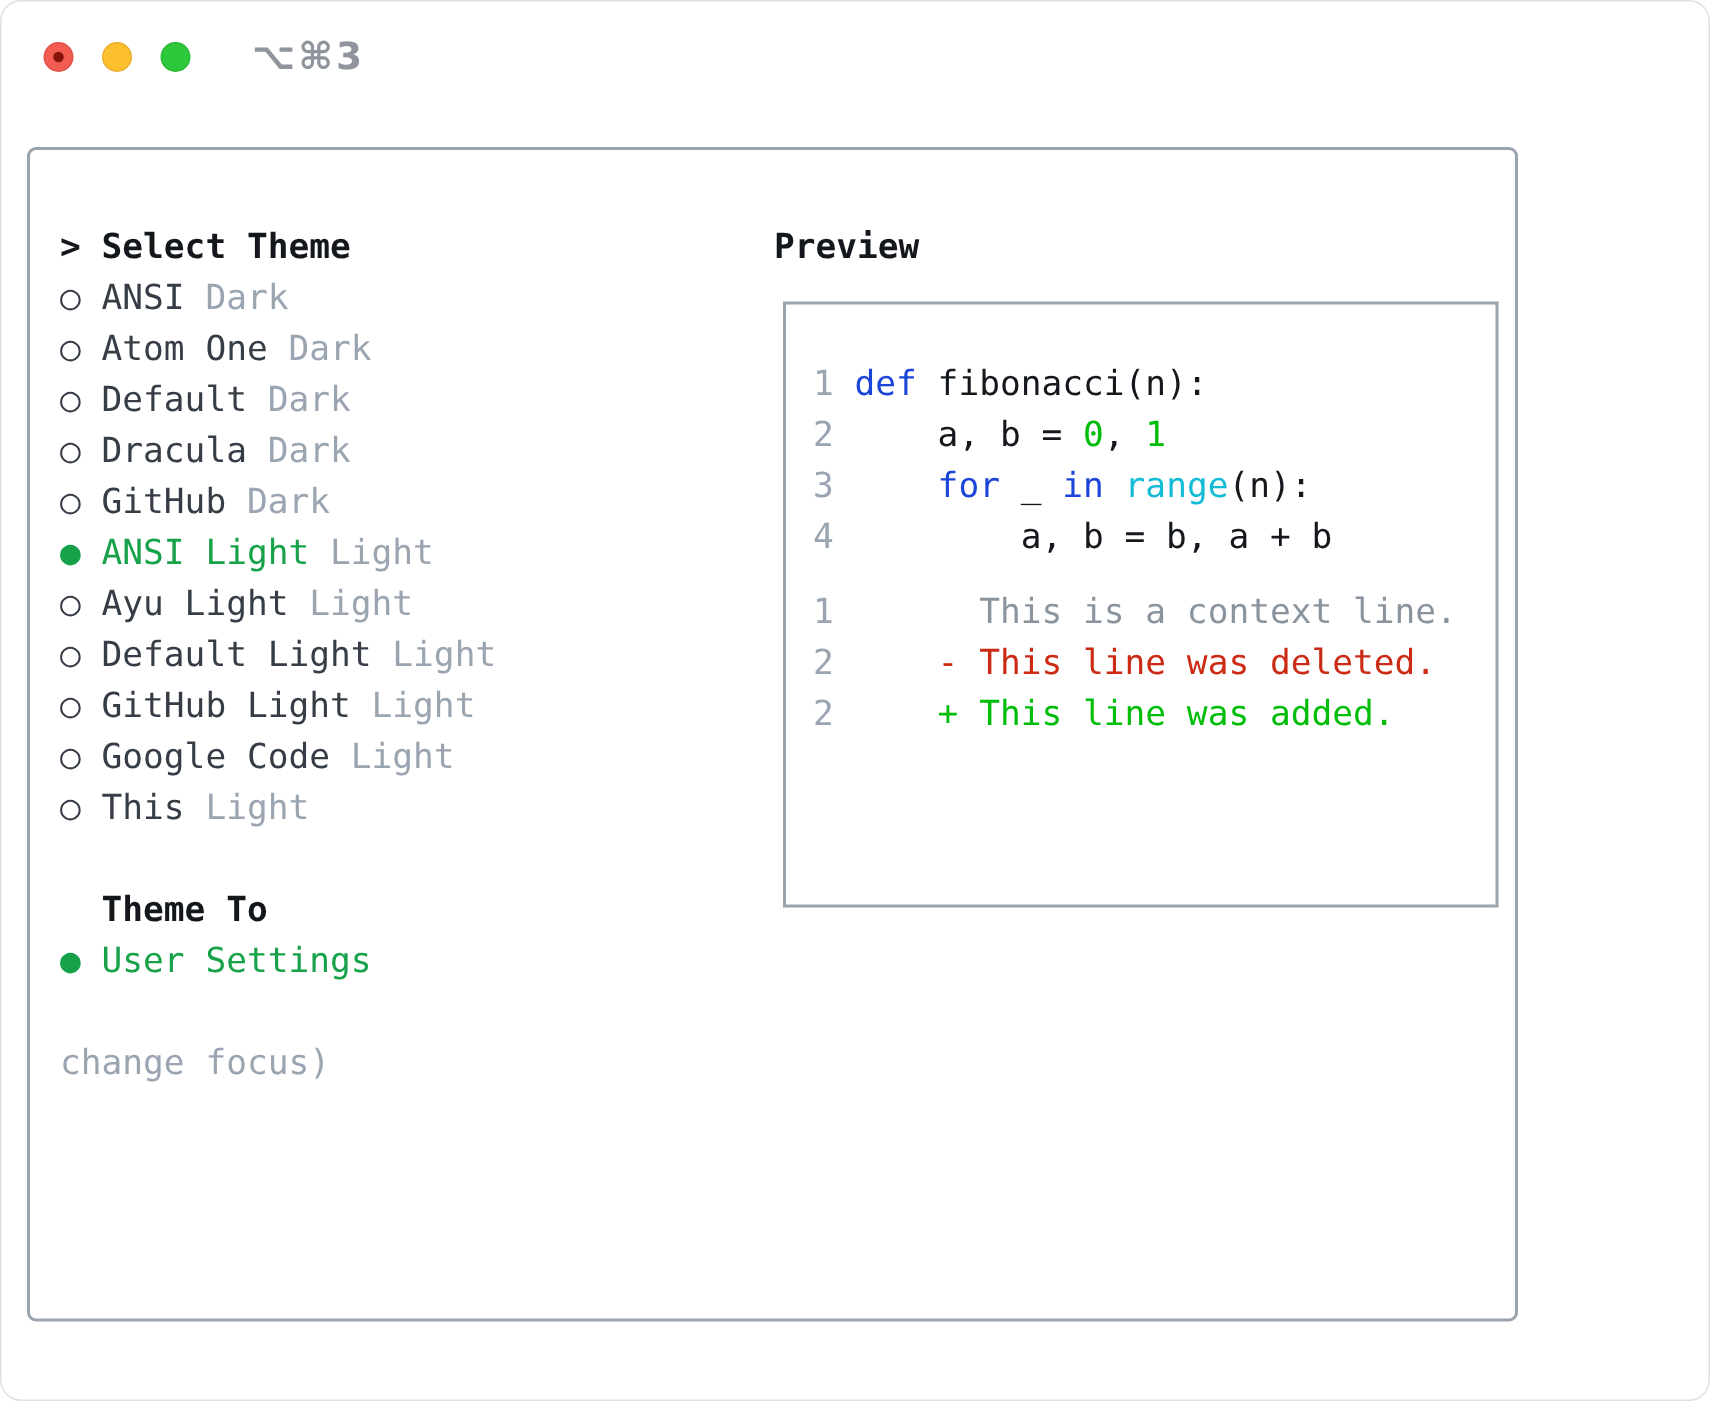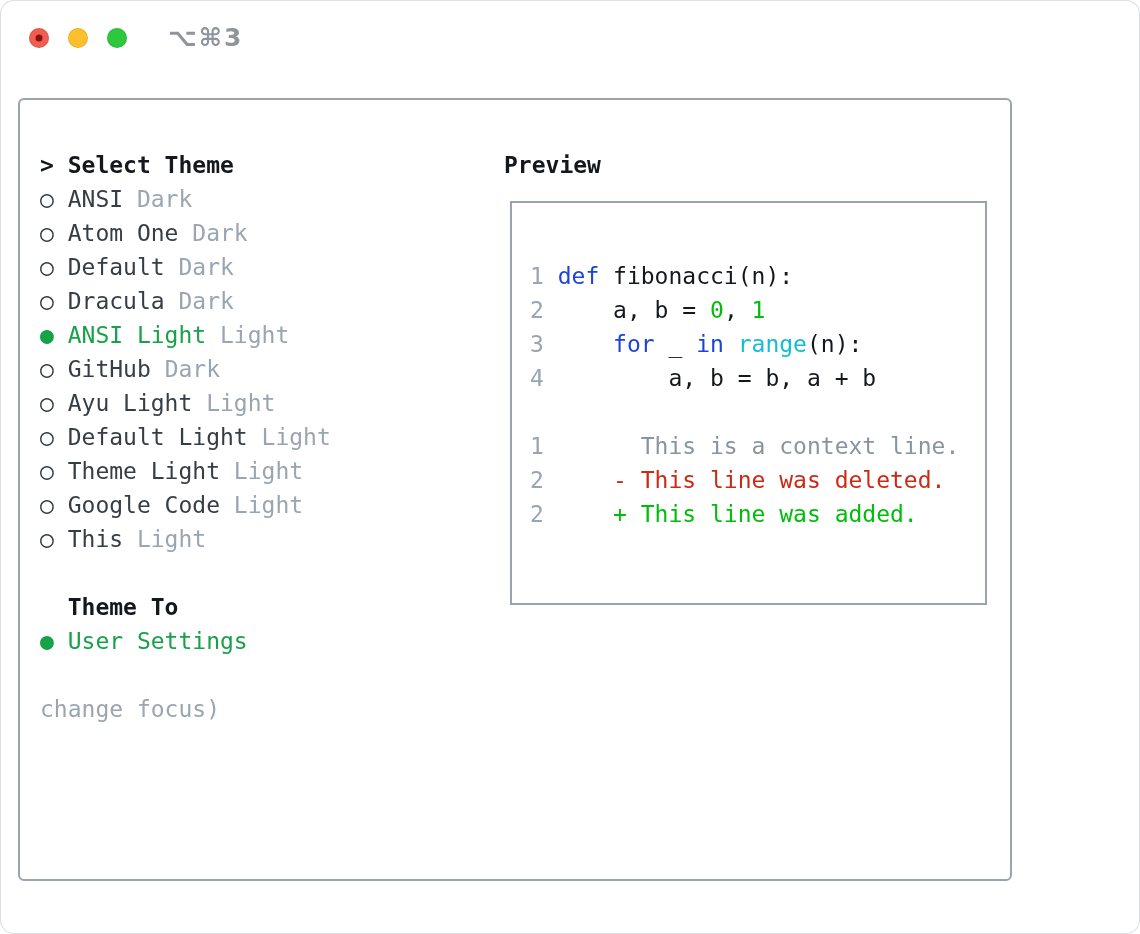--- a/index.html
+++ b/index.html
@@ -47,47 +47,47 @@
   .panel{
     position:absolute;left:18px;top:98px;
     width:994px;height:783px;
     border:2px solid var(--border);
     border-radius:6px;
     box-sizing:border-box;
     font-size:23px;line-height:34px;
     color:var(--name);
   }
   .left-col{position:absolute;left:20px;top:48px;}
-  .right-col{position:absolute;left:464px;top:48px;}
+  .right-col{position:absolute;left:476px;top:48px;}
 
   .row{height:34px;white-space:pre;}
   .mk{display:inline-block;width:2ch;}
   .mk.on{color:var(--green-ui);}
   .hdr{font-weight:bold;color:var(--ink);}
   .hdr .mk{color:var(--ink);}
   .name{}
   .name.on{color:var(--green-ui);}
   .tag{color:var(--muted);margin-left:1ch;}
   .spacer{height:34px;}
   .indent2{padding-left:2ch;}
   .hint{color:var(--muted);white-space:pre;}
 
   
   .preview-hdr{font-weight:bold;color:var(--ink);margin-left:20px;height:34px;}
   .preview-box{
     margin-top:19px;margin-left:26px;
     width:477px;height:404px;
     border:2px solid var(--border);
     box-sizing:border-box;
-    padding:56px 0 0 18px;
+    padding:36px 0 0 18px;
     overflow:hidden;
   }
   .code-line{height:34px;white-space:pre;}
   .lnum{display:inline-block;width:2ch;color:var(--muted);}
-  .diff-block{margin-top:34px;}
+  .diff-block{margin-top:16px;}
   .c-plain{color:var(--ink);}
   .c-keyword{color:var(--blue);}
   .c-builtin{color:var(--cyan);}
   .c-number{color:var(--green-code);}
   .c-context{color:var(--context);}
   .c-del{color:var(--red);}
   .c-add{color:var(--green-code);}
 </style>
 </head>
 <body>
@@ -105,25 +105,25 @@
 
   <div class="panel">
 
     <div class="left-col">
       <div class="row hdr"><span class="mk">&gt;</span><span>Select Theme</span></div>
       <div id="theme-list">
           <div class="row"><span class="mk">○</span><span class="name">ANSI</span><span class="tag">Dark</span></div>
           <div class="row"><span class="mk">○</span><span class="name">Atom One</span><span class="tag">Dark</span></div>
           <div class="row"><span class="mk">○</span><span class="name">Default</span><span class="tag">Dark</span></div>
           <div class="row"><span class="mk">○</span><span class="name">Dracula</span><span class="tag">Dark</span></div>
+          <div class="row"><span class="mk">○</span><span class="name">GitHub</span><span class="tag">Dark</span></div>
           <div class="row"><span class="mk on">●</span><span class="name on">ANSI Light</span><span class="tag">Light</span></div>
-          <div class="row"><span class="mk">○</span><span class="name">GitHub</span><span class="tag">Dark</span></div>
           <div class="row"><span class="mk">○</span><span class="name">Ayu Light</span><span class="tag">Light</span></div>
           <div class="row"><span class="mk">○</span><span class="name">Default Light</span><span class="tag">Light</span></div>
-          <div class="row"><span class="mk">○</span><span class="name">Theme Light</span><span class="tag">Light</span></div>
+          <div class="row"><span class="mk">○</span><span class="name">GitHub Light</span><span class="tag">Light</span></div>
           <div class="row"><span class="mk">○</span><span class="name">Google Code</span><span class="tag">Light</span></div>
           <div class="row"><span class="mk">○</span><span class="name">This</span><span class="tag">Light</span></div>
         </div>
       <div class="spacer"></div>
       <div class="row hdr indent2"><span>Theme To</span></div>
       <div id="apply-list">
           <div class="row"><span class="mk on">●</span><span class="name on">User Settings</span></div>
         </div>
       <div class="spacer"></div>
       <div id="hint">

